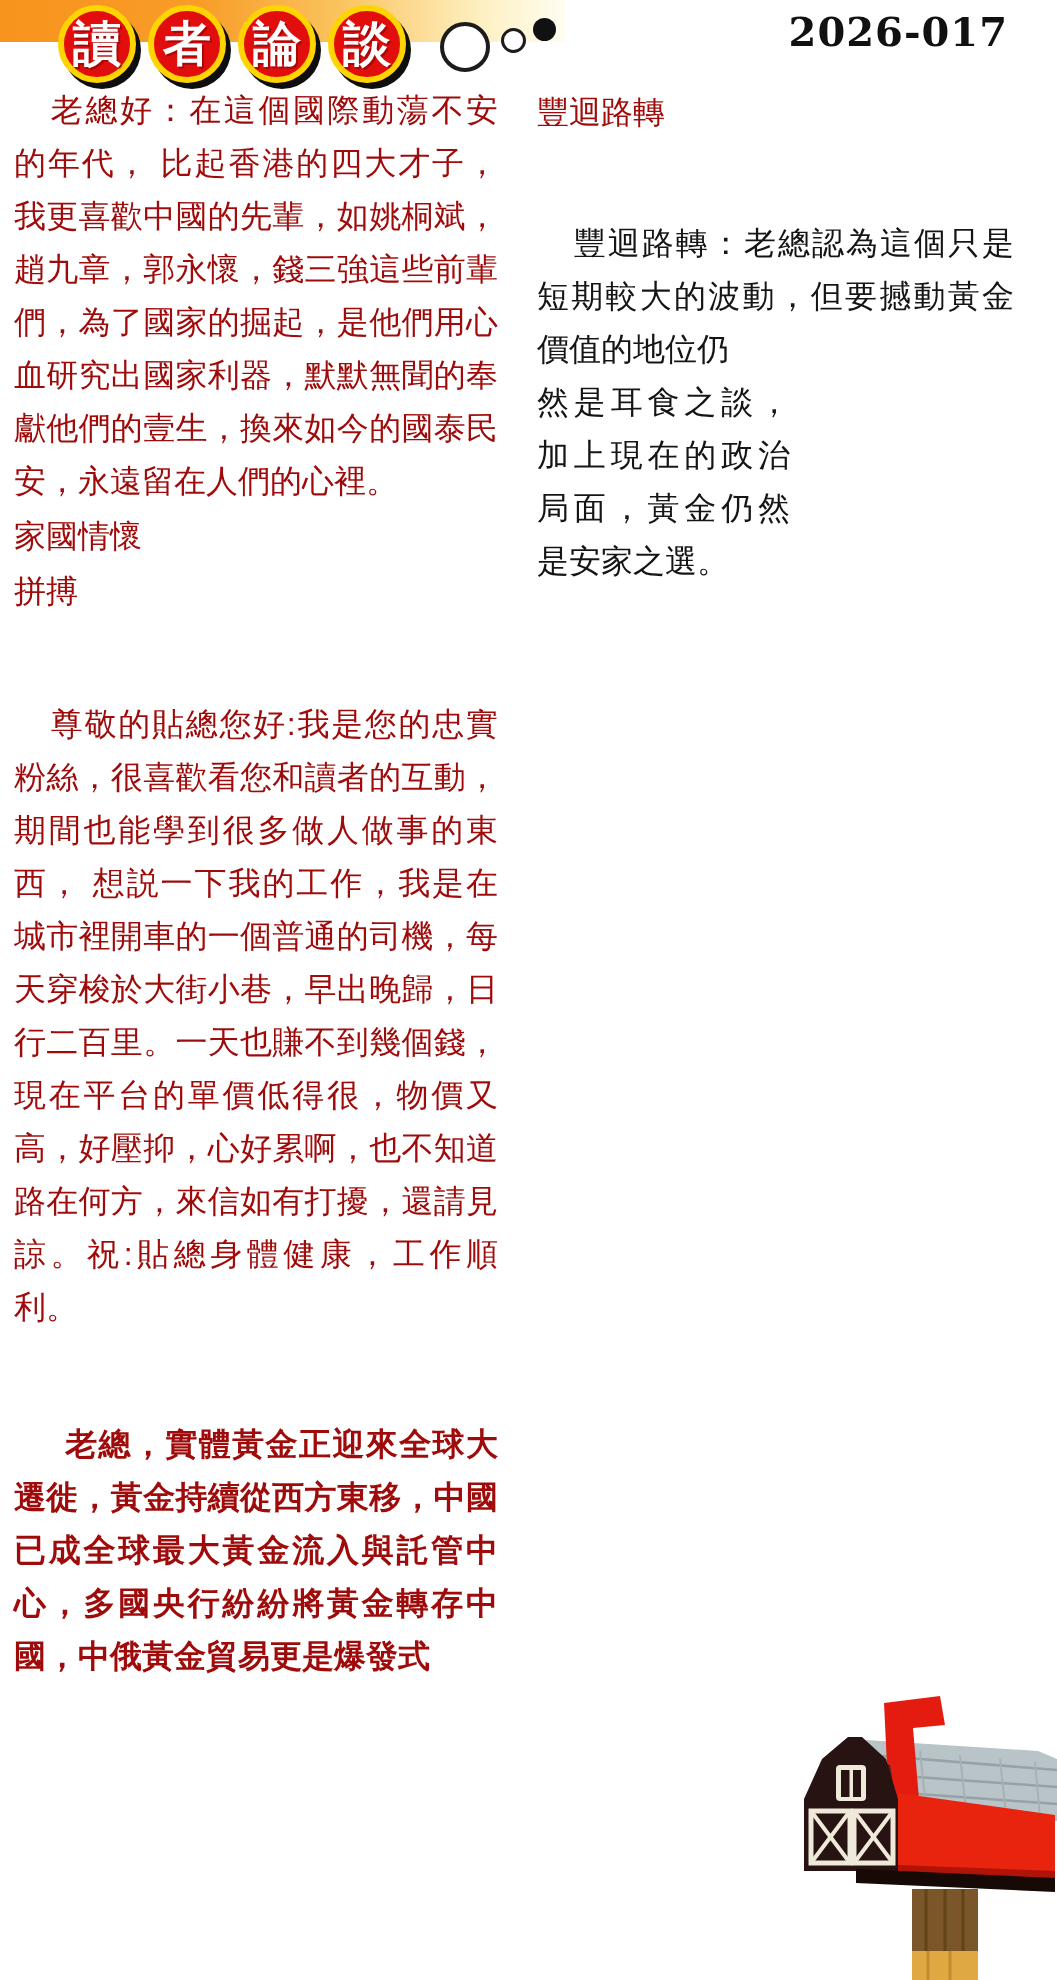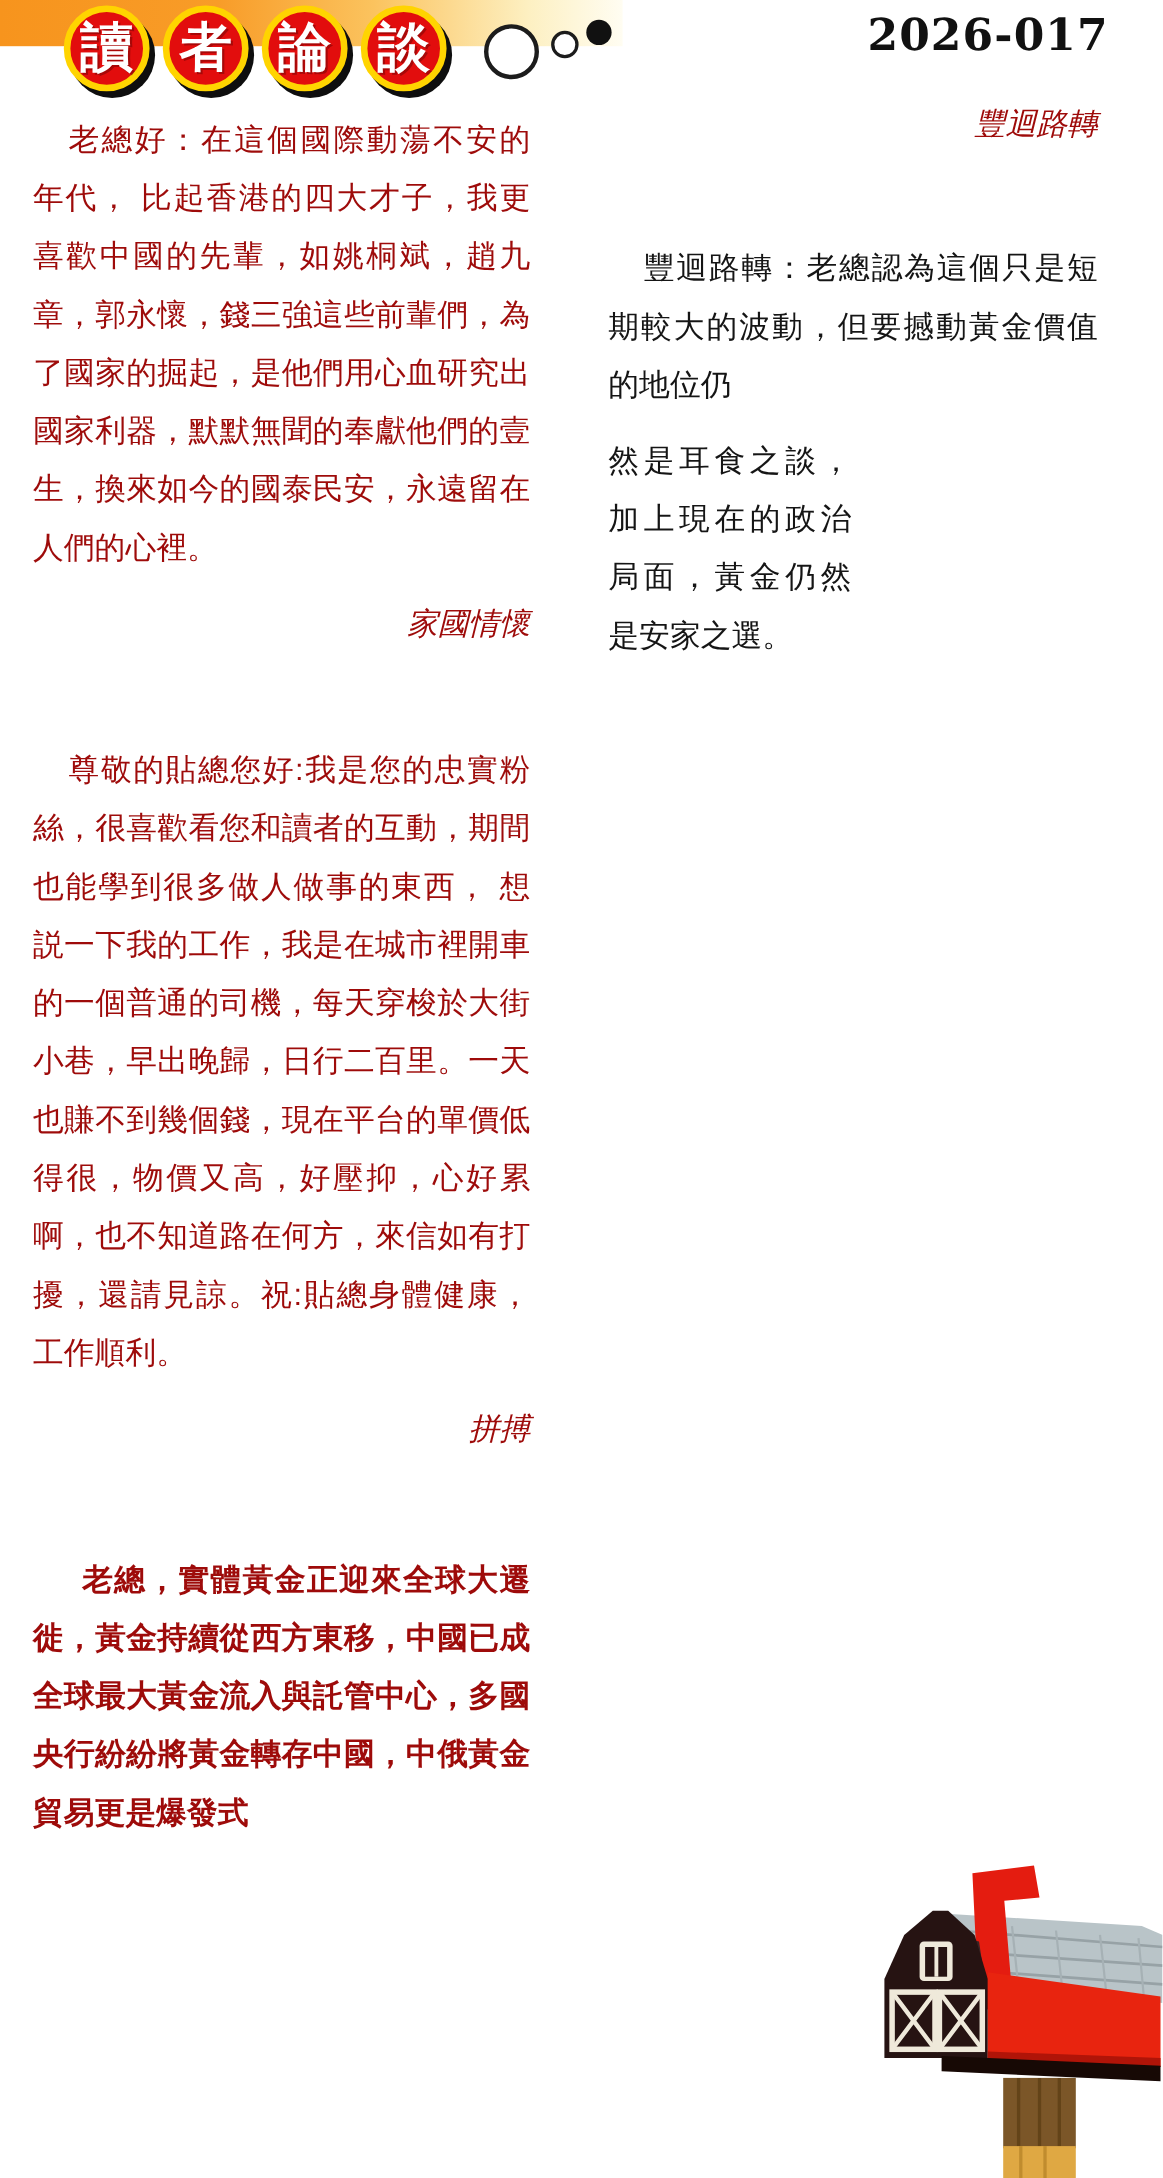--- a/index.html
+++ b/index.html
@@ -30,28 +30,28 @@
   .issue{
     position:absolute;right:49px;top:8px;
     font-family:"DejaVu Serif","Liberation Serif",serif;
     font-weight:bold;font-size:40px;color:#111111;letter-spacing:1px;
   }
   
   .col{position:absolute;top:84px;}
   .col-left{left:14px;width:484px;}
   .col-right{left:537px;width:477px;}
   .para{
-    margin:16px;font-size:28px;line-height:53px;font-weight:500;
+    margin:0;font-size:32px;line-height:53px;font-weight:500;
     text-align:justify;letter-spacing:0px;
   }
   .red{color:#9e0b0a;}
   .black{color:#151515;}
   .indent{text-indent:1.15em;}
   .indent-lg{text-indent:1.6em;font-weight:bold;}
-  .sig{text-align:right;margin-top:2px;font-style:italic;}
+  .sig{margin-top:2px;}
   .m1{margin-top:80px;}
   .m2{margin-top:84px;}
   .mr{margin-top:78px;}
   
   .mb-spacer{float:right;width:224px;height:280px;}
   
   .mailbox{position:absolute;left:800px;top:1693px;width:257px;height:287px;}
 </style>
 </head>
 <body>
@@ -74,22 +74,22 @@
       </div>
   </div>
   <div class="deco-circle c1"></div>
   <div class="deco-circle c2"></div>
   <div class="deco-circle c3"></div>
   <div class="issue">2026-017</div>
 
   <div class="col col-left">
     <p class="para red indent">老總好：在這個國際動蕩不安的年代， 比起香港的四大才子，我更喜歡中國的先輩，如姚桐斌，趙九章，郭永懷，錢三強這些前輩們，為了國家的掘起，是他們用心血研究出國家利器，默默無聞的奉獻他們的壹生，換來如今的國泰民安，永遠留在人們的心裡。</p>
     <p class="para red sig">家國情懷</p>
+    <p class="para red sig">拼搏</p>
     <p class="para red indent m1">尊敬的貼總您好:我是您的忠實粉絲，很喜歡看您和讀者的互動，期間也能學到很多做人做事的東西， 想説一下我的工作，我是在城市裡開車的一個普通的司機，每天穿梭於大街小巷，早出晚歸，日行二百里。一天也賺不到幾個錢，現在平台的單價低得很，物價又高，好壓抑，心好累啊，也不知道路在何方，來信如有打擾，還請見諒。祝:貼總身體健康，工作順利。</p>
-    <p class="para red sig">拼搏</p>
     <p class="para red indent-lg m2">老總，實體黃金正迎來全球大遷徙，黃金持續從西方東移，中國已成全球最大黃金流入與託管中心，多國央行紛紛將黃金轉存中國，中俄黃金貿易更是爆發式</p>
   </div>
 
   <div class="col col-right">
     <p class="para red sig">豐迴路轉</p>
     <p class="para black indent mr">豐迴路轉：老總認為這個只是短期較大的波動，但要撼動黃金價值的地位仍</p>
     <p class="para black"><span class="mb-spacer"></span><span>然是耳食之談，加上現在的政治局面，黃金仍然是安家之選。</span></p>
   </div>
 
   <div class="mailbox">

